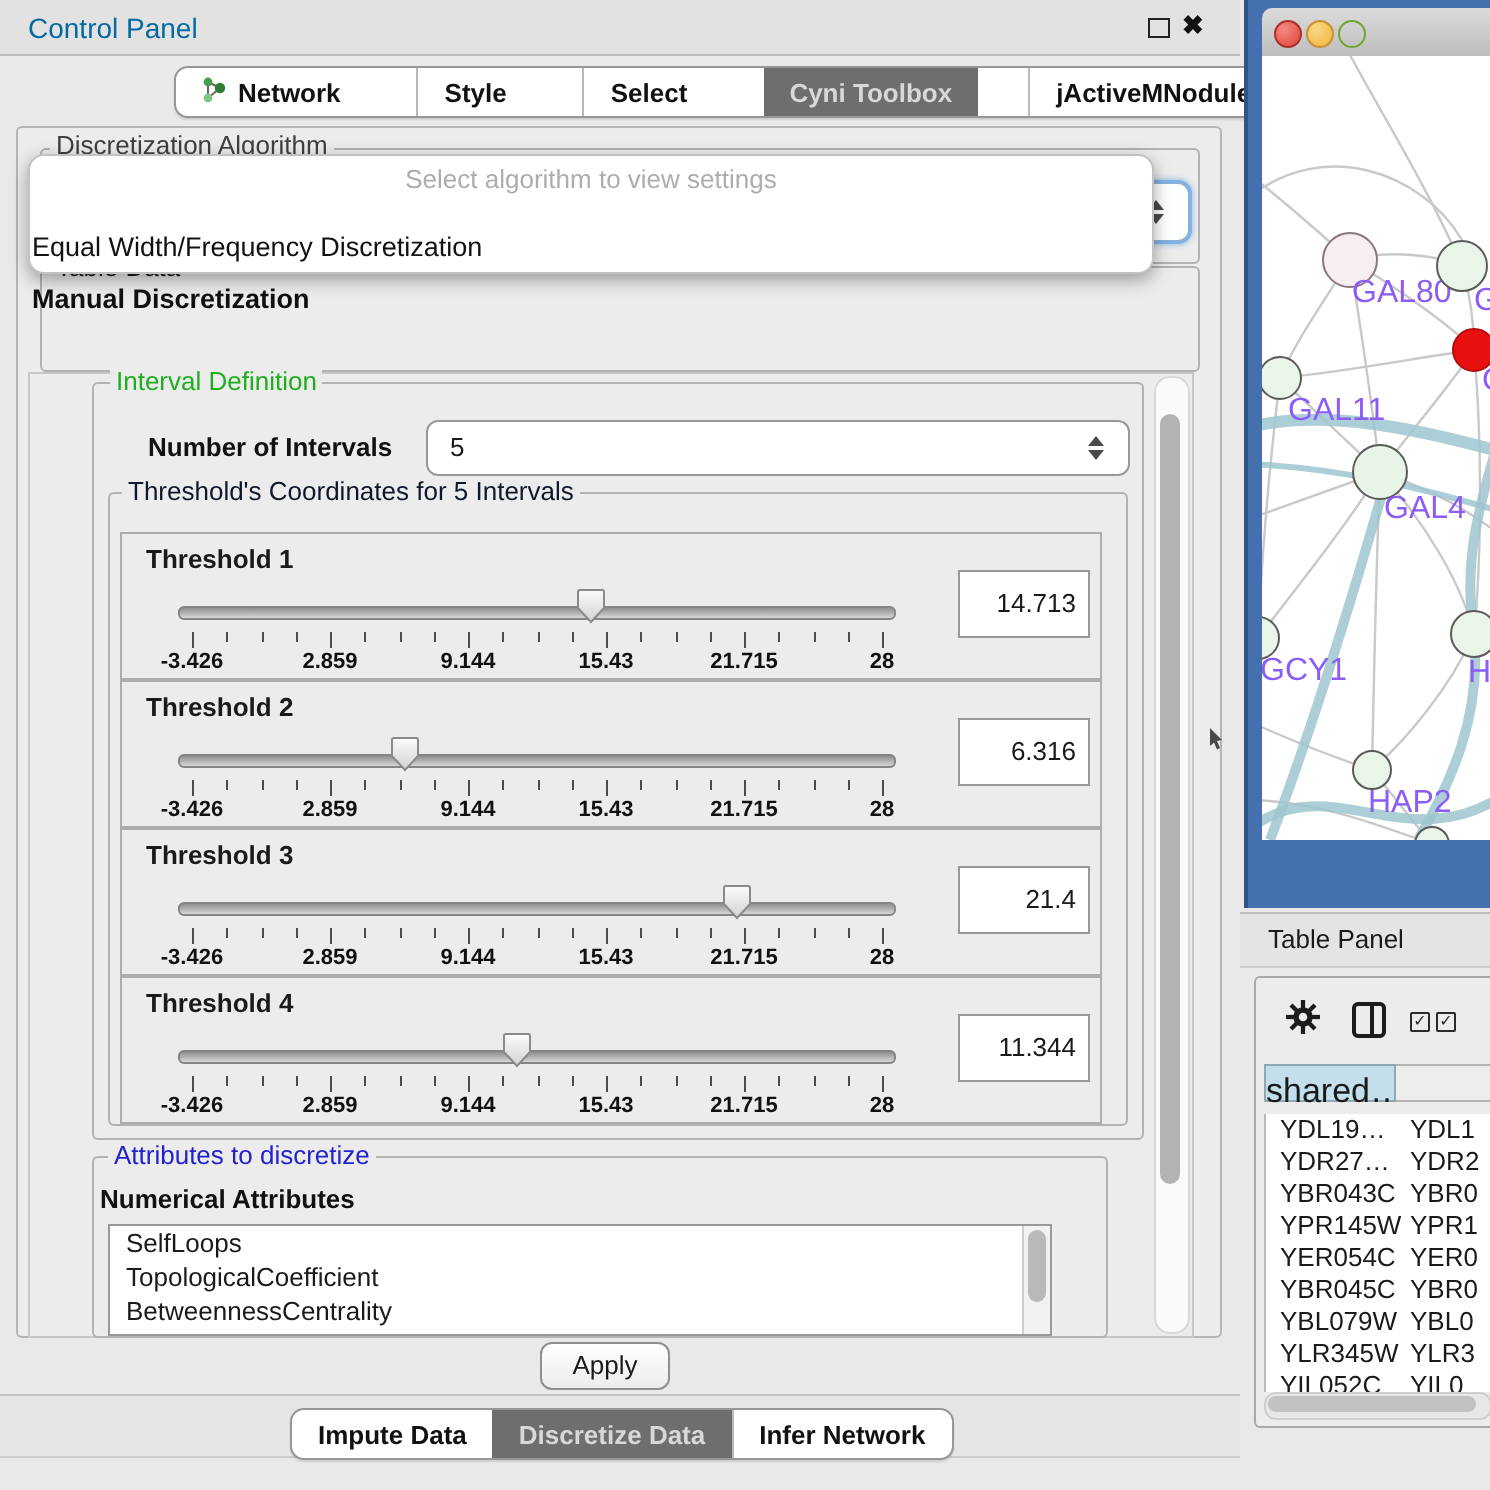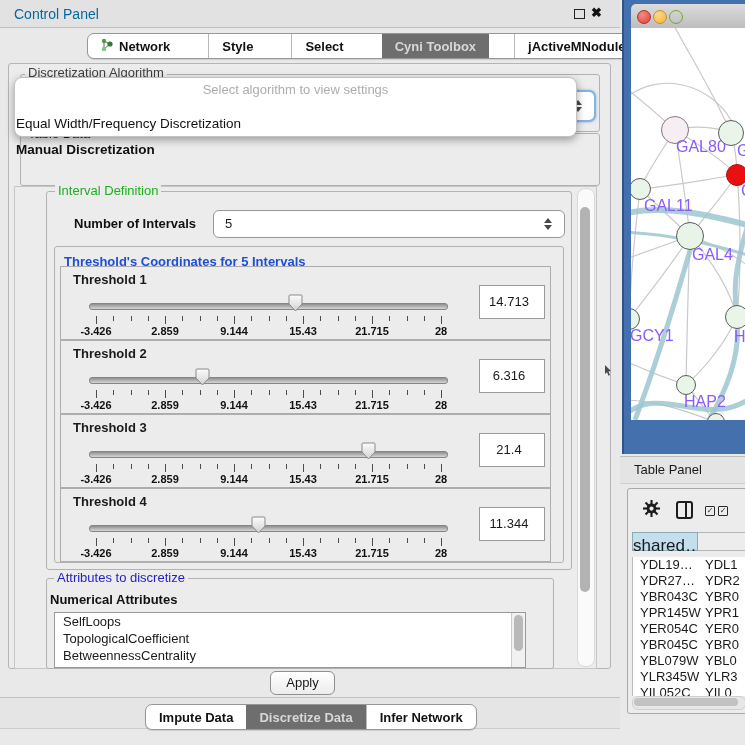--- a/index.html
+++ b/index.html
@@ -45,21 +45,21 @@
   .boldlab{font-size:13px;font-weight:bold;color:#111;}
 
   
   .thr-panel{position:absolute;left:60px;width:489px;height:72px;background:#ececec;border:1px solid #adadad;}
   .thr-label{position:absolute;left:12px;top:5px;font-size:13px;font-weight:bold;}
   .thr-track{position:absolute;left:28px;top:36px;width:357px;height:5px;border-radius:3px;background:linear-gradient(#8f8f8f,#d6d6d6);border:1px solid #858585;}
   .tick{position:absolute;top:49px;width:1px;height:5px;background:#4c4c4c;}
   .tick.major{height:8px;}
   .tick-label{position:absolute;top:58px;width:50px;text-align:center;font-size:11px;font-weight:bold;color:#111;}
   .thr-thumb{position:absolute;top:27px;width:15px;height:18px;}
-  .thr-value{position:absolute;left:418px;top:18px;width:58px;height:32px;background:#fff;border:1px solid #999;font-size:13px;line-height:32px;text-align:center;padding-right:6px;box-sizing:content-box;}
+  .thr-value{position:absolute;left:418px;top:18px;width:58px;height:32px;background:#fff;border:1px solid #999;font-size:13px;line-height:32px;text-align:right;padding-right:6px;box-sizing:content-box;}
 
   
   #attr-list{left:54px;top:612px;width:470px;height:54px;background:#fff;border:1px solid #999;overflow:hidden;}
   .attr-item{font-size:13px;line-height:17px;padding-left:8px;white-space:nowrap;}
   #attr-sb{position:absolute;right:0;top:0;width:13px;height:100%;background:#f1f1f1;border-left:1px solid #ccc;}
   #attr-sb-thumb{position:absolute;left:2px;top:2px;width:9px;height:36px;background:#b9b9b9;border-radius:5px;}
 
   
   #apply-btn{left:270px;top:671px;width:63px;height:22px;background:linear-gradient(#fff,#ececec);border:1px solid #8f8f8f;border-radius:6px;font-size:13px;text-align:center;line-height:21px;}
   #foot-line1{left:0;top:697px;width:620px;height:1px;background:#c2c2c2;}
@@ -164,21 +164,21 @@
   <div class="abs group" style="left:46px;top:191px;width:524px;height:377px;"></div>
   <div class="abs gtitle" style="left:55px;top:184px;color:#1fae1f;text-align:right;">Interval Definition</div>
 
   <div class="abs boldlab" style="left:74px;top:216px;">Number of Intervals</div>
   <div class="abs combo" style="left:213px;top:210px;width:350px;height:26px;">
     <span class="val">5</span>
     <span class="stepper"></span>
   </div>
 
   <div class="abs group" style="left:54px;top:246px;width:508px;height:315px;"></div>
-  <div class="abs gtitle" style="left:61px;top:255px;color:#1d4ed8;font-weight:bold;">Threshold's Coordinates for 5 Intervals</div>
+  <div class="abs gtitle" style="left:61px;top:239px;color:#0f172a;">Threshold's Coordinates for 5 Intervals</div>
   <div class="abs" id="thresholds">
       <div class="thr-panel" style="top: 266px;">
         <div class="thr-label">Threshold 1</div>
         <div class="thr-track"></div>
         <div class="tick major" style="left: 35px;"></div>
         <div class="tick" style="left: 52.25px;"></div>
         <div class="tick" style="left: 69.5px;"></div>
         <div class="tick" style="left: 86.75px;"></div>
         <div class="tick major" style="left: 104px;"></div>
         <div class="tick" style="left: 121.25px;"></div>

